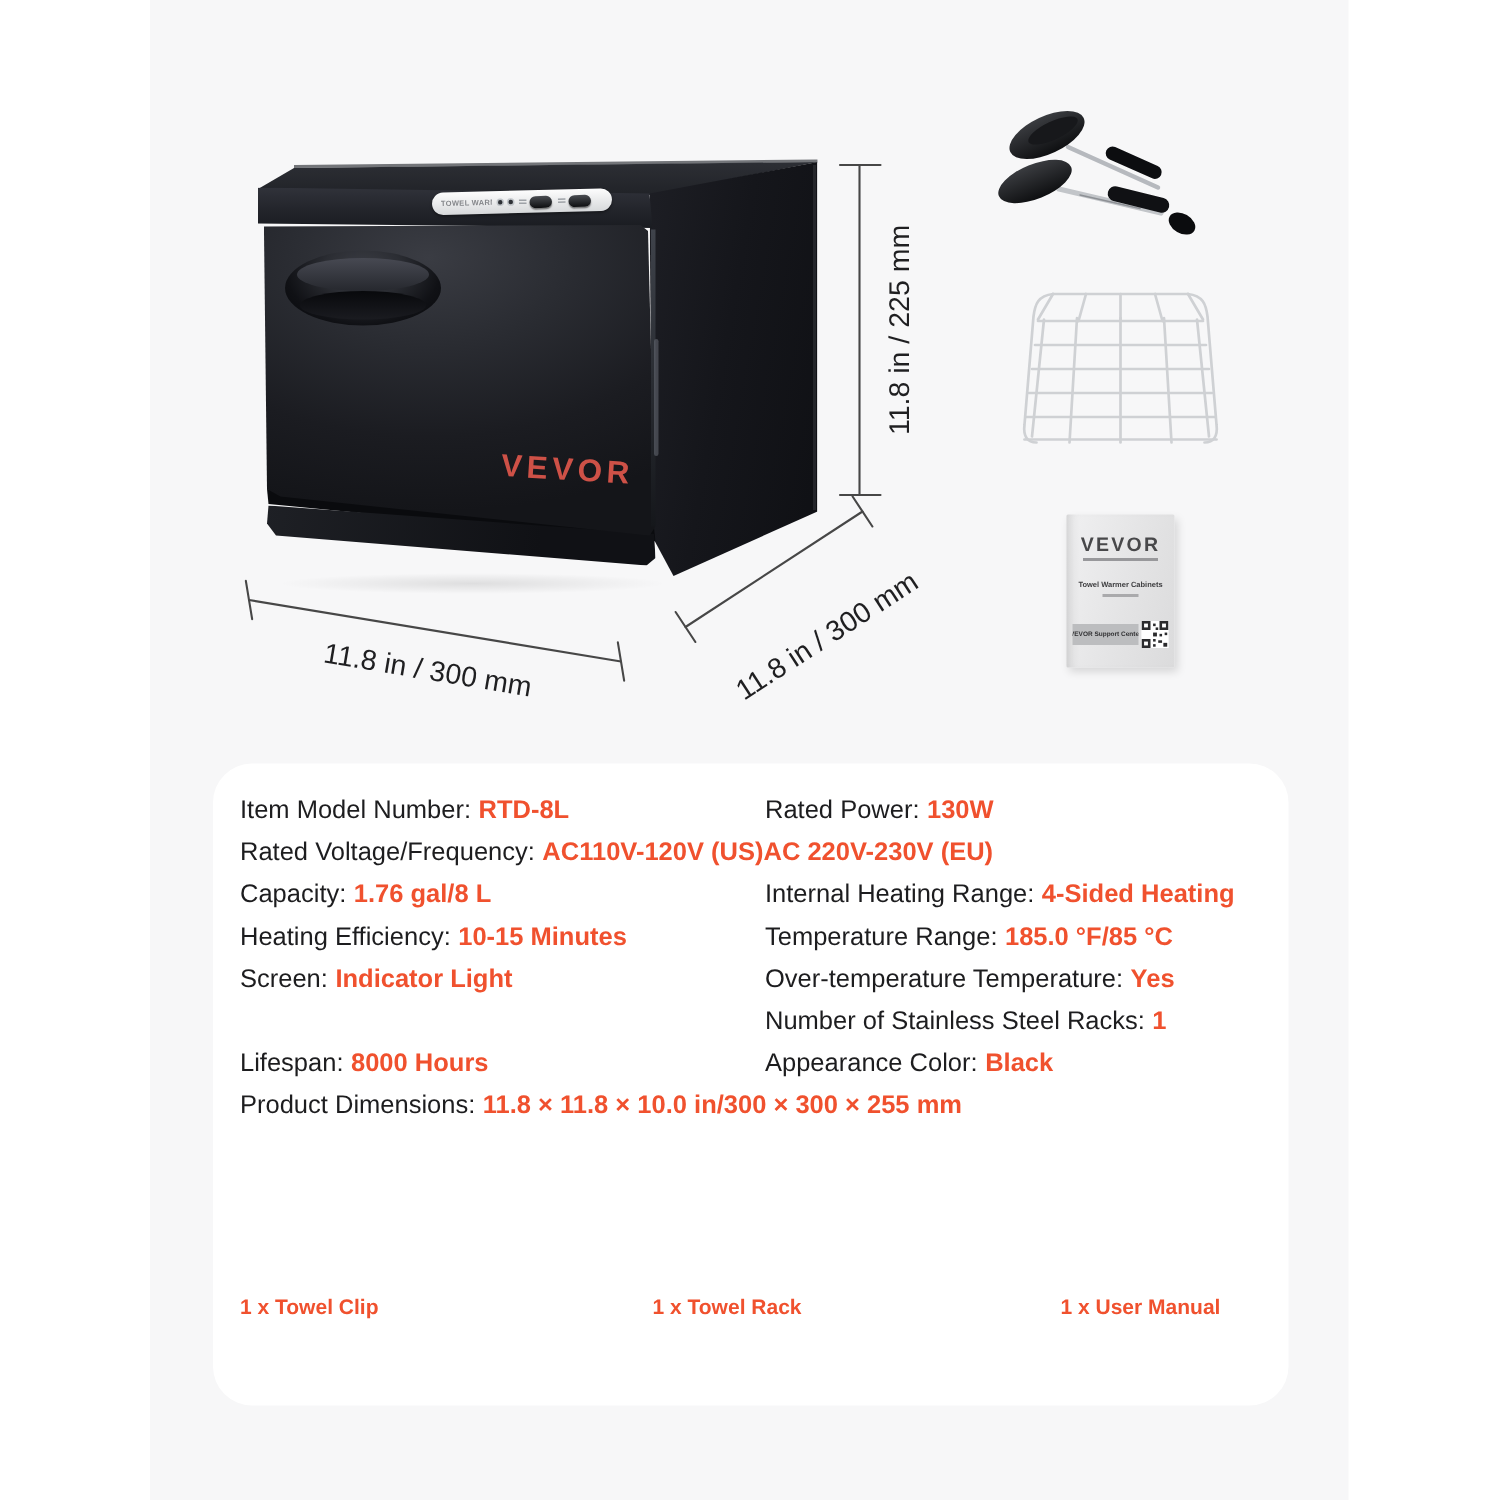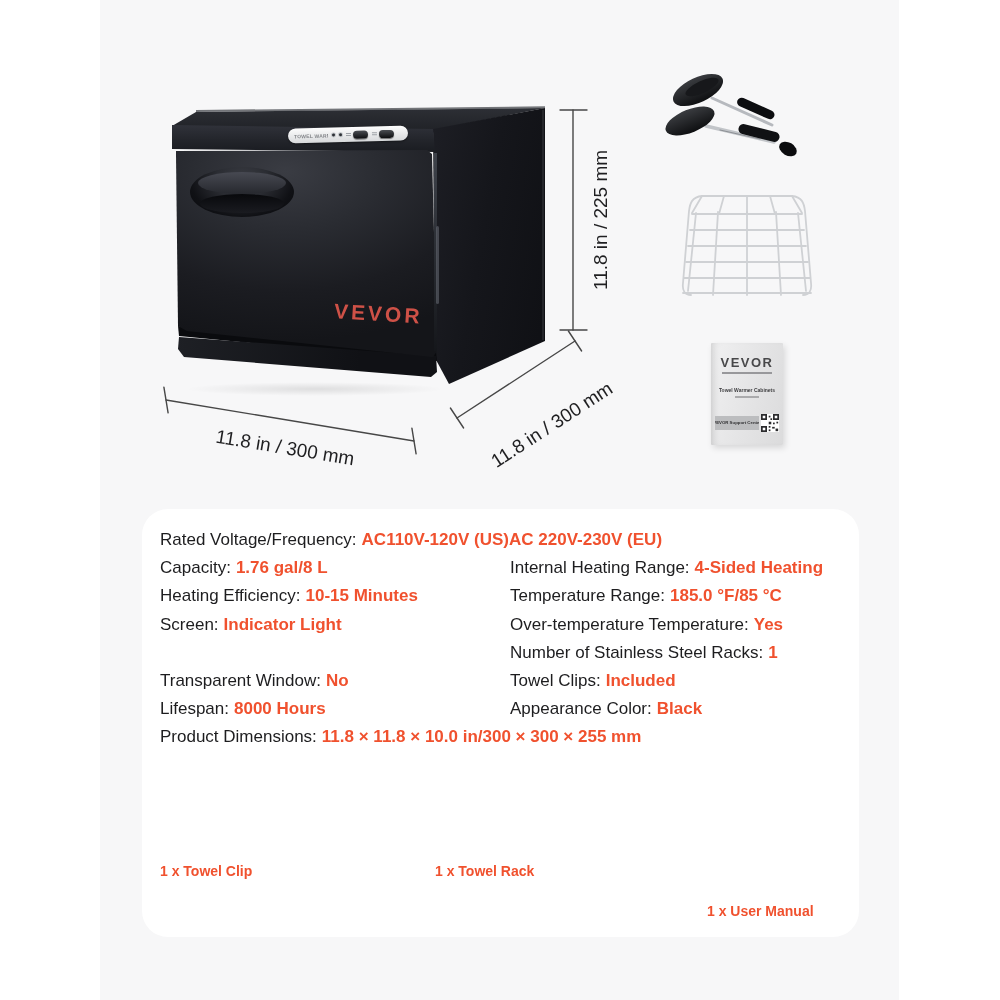--- a/index.html
+++ b/index.html
@@ -84,21 +84,21 @@
   .spec-row{position:relative;height:28.2px;font-size:17px;}
   .cell-l{position:absolute;left:0;top:50%;transform:translateY(-50%);white-space:nowrap;}
   .cell-r{position:absolute;left:350px;top:50%;transform:translateY(-50%);white-space:nowrap;}
   .lbl{color:#1D1D1F;}
   .val{color:#F0512E;font-weight:600;margin-left:5px;}
   .val2{color:#F0512E;font-weight:600;}
   .packing{position:absolute;left:18px;top:354px;height:22px;right:18px;}
   .pack-item{position:absolute;top:0;font-size:14px;font-weight:700;color:#F0512E;white-space:nowrap;}
   .pack-0{left:0;}
   .pack-1{left:275px;}
-  .pack-2{left:547px;margin-top:40px;}
+  .pack-2{left:547px;}
 </style>
 </head>
 <body>
 
 <div id="page">
   <div class="abs gray-bg"></div>
 
   <div>
     <div class="abs cab-shadow"></div>
     <div class="abs top-face"></div>
@@ -226,20 +226,24 @@
               <rect x="9" y="18" width="2" height="2"></rect>
           </g>
         </svg>
       </div>
     </div>
   </div>
 
   <div class="abs panel">
     <div class="panel-rows">
 
+      <div class="spec-row">
+        <span class="cell-l"><span class="lbl">Item Model Number:</span><span class="val">RTD-8L</span></span>
+        <span class="cell-r"><span class="lbl">Rated Power:</span><span class="val">130W</span></span>
+      </div>
 
       <div class="spec-row">
         <span class="cell-l"><span class="lbl">Rated Voltage/Frequency:</span><span class="val">AC110V-120V (US)</span><span class="val2">AC 220V-230V (EU)</span></span>
       </div>
 
       <div class="spec-row">
         <span class="cell-l"><span class="lbl">Capacity:</span><span class="val">1.76 gal/8 L</span></span>
         <span class="cell-r"><span class="lbl">Internal Heating Range:</span><span class="val">4-Sided Heating</span></span>
       </div>
 
@@ -250,24 +254,20 @@
 
       <div class="spec-row">
         <span class="cell-l"><span class="lbl">Screen:</span><span class="val">Indicator Light</span></span>
         <span class="cell-r"><span class="lbl">Over-temperature Temperature:</span><span class="val">Yes</span></span>
       </div>
 
       <div class="spec-row">
         <span class="cell-r"><span class="lbl">Number of Stainless Steel Racks:</span><span class="val">1</span></span>
       </div>
 
-      <div class="spec-row">
-        <span class="cell-l"><span class="lbl">Transparent Window:</span><span class="val">No</span></span>
-        <span class="cell-r"><span class="lbl">Towel Clips:</span><span class="val">Included</span></span>
-      </div>
 
       <div class="spec-row">
         <span class="cell-l"><span class="lbl">Lifespan:</span><span class="val">8000 Hours</span></span>
         <span class="cell-r"><span class="lbl">Appearance Color:</span><span class="val">Black</span></span>
       </div>
 
 
 
       <div class="spec-row">
         <span class="cell-l"><span class="lbl">Product Dimensions:</span><span class="val">11.8 × 11.8 × 10.0 in/300 × 300 × 255 mm</span></span>

